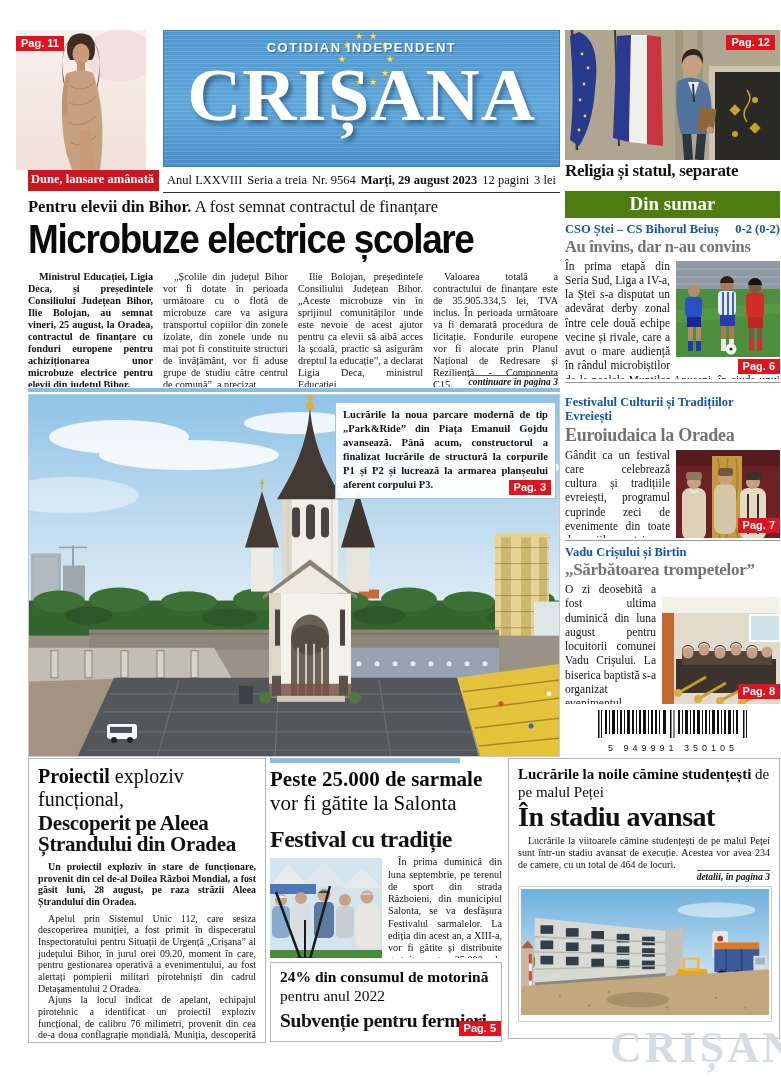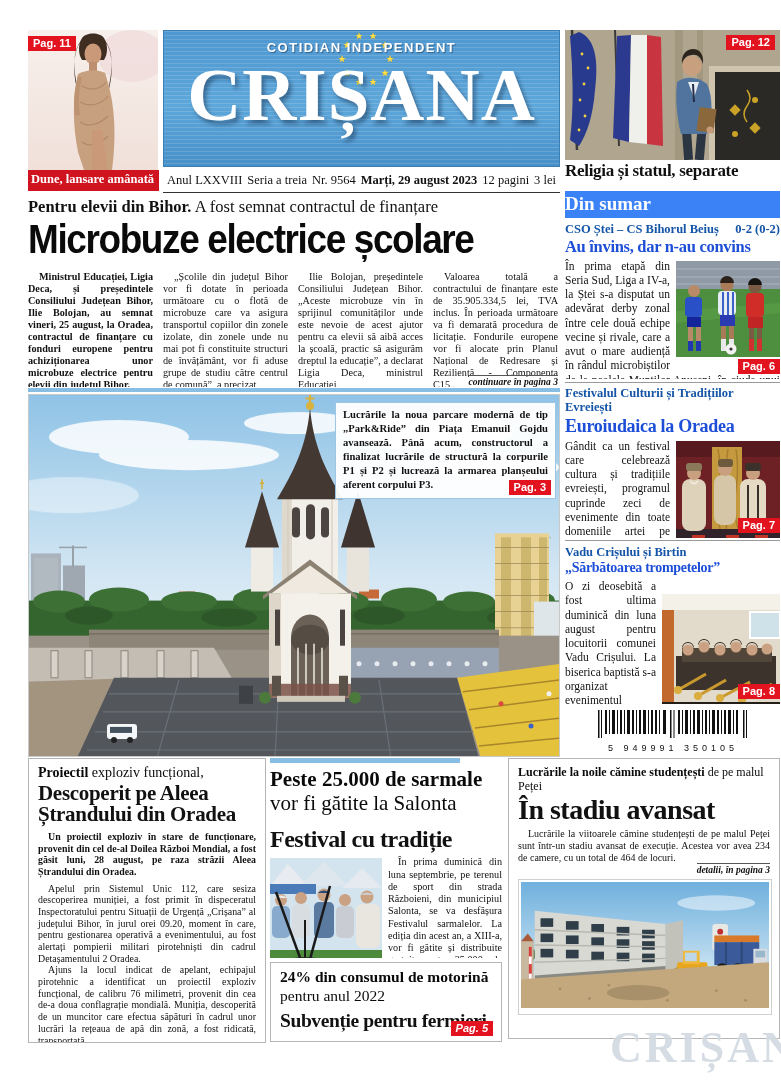--- a/index.html
+++ b/index.html
@@ -11,21 +11,21 @@
   .abs { position:absolute; }
   .badge {
     background:#e2121e; color:#fff; font:bold 11px "Liberation Sans", sans-serif;
     padding:1px 5px 2px; display:inline-block; line-height:1.1; white-space:nowrap;
   }
   .just { text-align:justify; }
   .cont { font:bold italic 9.5px "Liberation Serif", serif; text-align:right; }
   .cont span { border-top:1px solid #555; padding-top:1px; }
 
   
-  #left-promo { left:28px; top:30px; width:152px; height:140px; overflow:hidden; }
+  #left-promo { left:16px; top:30px; width:152px; height:140px; overflow:hidden; }
   #lp-badge { left:0; top:6px; }
   #lp-caption { left:28px; top:170px; width:131px; height:21px; background:#cf1420;
     color:#fff; font:bold 12.5px "Liberation Serif", serif; padding:2px 3px 0; white-space:nowrap; }
   #right-promo { left:565px; top:30px; width:215px; height:130px; overflow:hidden; }
   #rp-badge { right:5px; top:5px; }
   #rp-caption { left:565px; top:161px; width:215px; font:bold 17px "Liberation Serif", serif; letter-spacing:-0.3px; }
 
   
   #masthead { left:163px; top:30px; width:397px; height:137px;
     background:linear-gradient(180deg,#4e97d0 0%,#5ea7da 55%,#4890c9 100%);
@@ -64,60 +64,60 @@
   #blue-rule { left:28px; top:388px; width:532px; height:4px; background:#88bde4; }
 
   
   #main-photo { left:28px; top:394px; width:532px; height:363px; border:1px solid #c9c9c9; overflow:hidden; }
   #photo-overlay { position:absolute; left:306px; top:7px; width:221px;
     background:rgba(255,255,255,.95); border:1px solid #9cc6e4; padding:5px 7px 6px;
     font:bold 10.6px "Liberation Serif", serif; line-height:1.32; text-align:justify; }
   #po-badge { position:absolute; right:4px; bottom:3px; }
 
   
-  #din-sumar { left:565px; top:191px; width:215px; height:27px; background:#3b82f6;
-    color:#fff; font:bold 19px "Liberation Serif", serif; text-align:left; line-height:26px; }
+  #din-sumar { left:565px; top:191px; width:215px; height:27px; background:#4d7c0f;
+    color:#fff; font:bold 19px "Liberation Serif", serif; text-align:center; line-height:26px; }
   .si { left:565px; width:215px; overflow:hidden; }
   #si1 { top:222px; height:157px; }
-  #si2 { top:382px; height:156px; border-top:1px solid #9a9a9a; padding-top:3px; }
+  #si2 { top:382px; height:156px; border-top:1px solid #9a9a9a; padding-top:12px; }
   #si3 { top:540px; height:164px; border-top:1px solid #9a9a9a; padding-top:4px; }
   .si-kicker { display:flex; justify-content:space-between; gap:3px;
     color:#1455a8; font-weight:bold; font-size:12.5px; line-height:1.15; }
-  .si-head { font-weight:bold; color:#1d4ed8; line-height:1.05; margin:2px 0 3px; letter-spacing:-0.3px; }
-  #si1 .si-head { font-size:16.5px; } #si2 .si-head { font-size:18px; } #si3 .si-head { font-size:14px; }
+  .si-head { font-weight:bold; color:#737373; line-height:1.05; margin:2px 0 3px; letter-spacing:-0.3px; }
+  #si1 .si-head { font-size:16.5px; } #si2 .si-head { font-size:18px; } #si3 .si-head { font-size:17px; }
   .si-body { font-size:11.5px; line-height:1.24; text-align:justify; }
   .si-photo { float:right; margin:2px 0 2px 6px; }
   #si3 .si-photo { margin-top:15px; }
   .si-badge { position:absolute; right:0; bottom:5px; }
   #barcode { left:593px; top:710px; width:160px; text-align:center; }
   #barcode-digits { font:9px "Liberation Sans", sans-serif; letter-spacing:4px; color:#111; margin-top:1px; }
 
   
   .box { border:1px solid #b5b5b5; background:#fff; }
   #art-left { left:28px; top:758px; width:238px; height:285px; padding:6px 9px; overflow:hidden; }
-  #art-left .a-kicker { font-size:14px; }
+  #art-left .a-kicker { font-size:20px; }
   #art-left .a-head { font:bold 21px "Liberation Serif", serif; line-height:1.02; letter-spacing:-0.3px; margin:2px 0 5px; }
   #art-left p { font-size:9.9px; line-height:1.18; text-align:justify; text-indent:10px; }
   #art-left .lead-p { font-weight:bold; margin-bottom:5px; }
 
   #mid { left:270px; top:758px; width:232px; height:200px; overflow:hidden; }
   #mid-bar { width:190px; height:5px; background:#88bde4; margin-bottom:4px; }
   #mid .a-kicker { font-size:21px; line-height:1.15; }
   #mid .a-head { font:bold 24px "Liberation Serif", serif; letter-spacing:-0.5px; line-height:1.05; margin:12px 0 4px; }
   #fest-photo { float:left; margin:2px 6px 2px 0; }
   #mid-body { font-size:10.2px; line-height:1.2; text-align:justify; text-indent:10px; }
   #mid .cont { clear:none; margin-top:1px; }
 
   #subsidy { left:270px; top:962px; width:232px; height:80px; padding:5px 9px; position:absolute; }
   #subsidy .a-kicker { font-size:15.5px; line-height:1.2; }
   #subsidy .a-head { font:bold 19.5px "Liberation Serif", serif; letter-spacing:-0.4px; margin-top:5px; }
-  #sub-badge { position:absolute; right:8px; bottom:5px;font-style:italic; }
+  #sub-badge { position:absolute; right:0; bottom:5px; }
 
   #art-right { left:508px; top:758px; width:272px; height:281px; padding:6px 9px; overflow:hidden; }
-  #art-right .a-kicker { font-size:12px; line-height:1.2; }
+  #art-right .a-kicker { font-size:15px; line-height:1.2; }
   #art-right .a-head { font:bold 28px "Liberation Serif", serif; letter-spacing:-0.5px; line-height:1.0; margin:2px 0 4px; }
   #art-right p { font-size:10px; line-height:1.2; text-align:justify; text-indent:10px; }
   #art-right .cont { margin:1px 0 4px; }
   #dorm-photo-frame { border:1px solid #cfcfcf; outline:none; background:#fff; padding:2px; width:254px; }
 
   .a-kicker b { font-weight:bold; } .a-kicker { color:#0a0a0a; }
 
   #watermark { left:610px; top:1022px; z-index:6;
     font:bold 44px "Liberation Serif", serif; letter-spacing:3px;
     color:rgba(203,211,220,.8); text-shadow:0 0 2px rgba(255,255,255,.65); }

